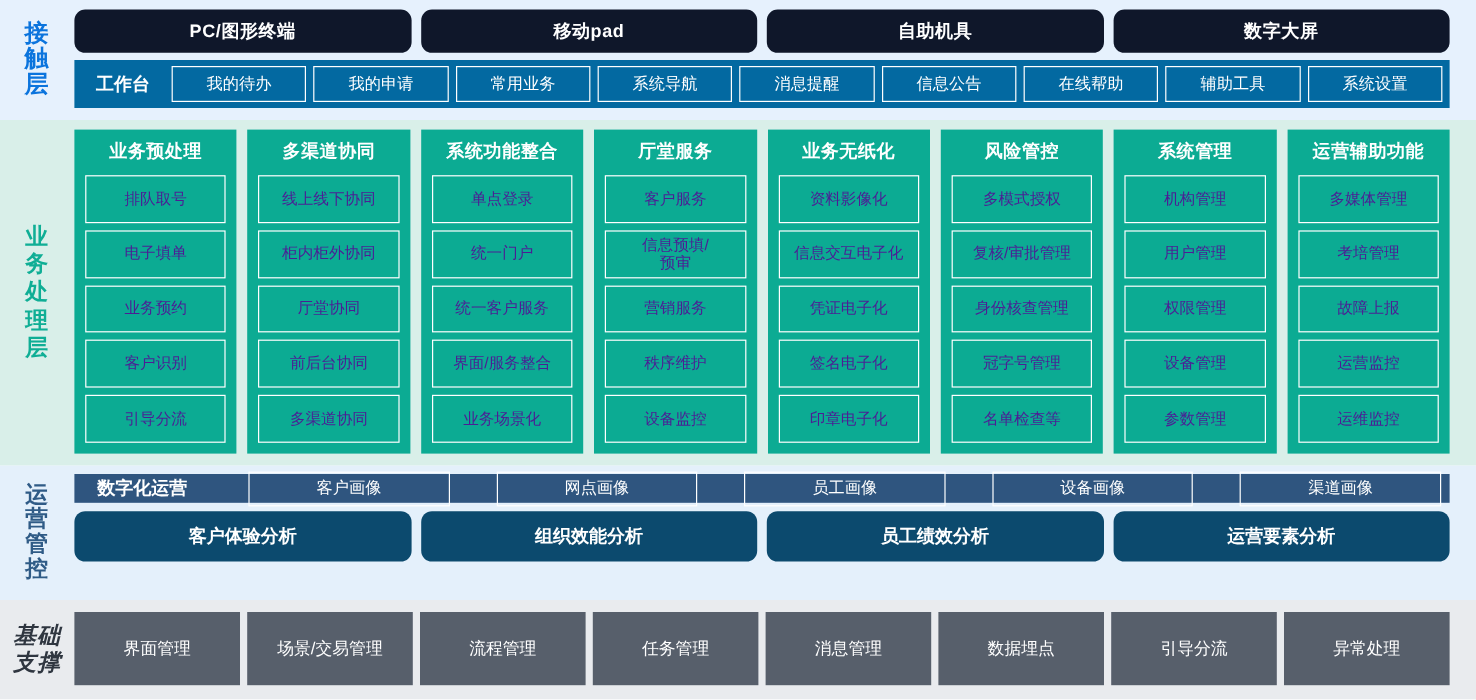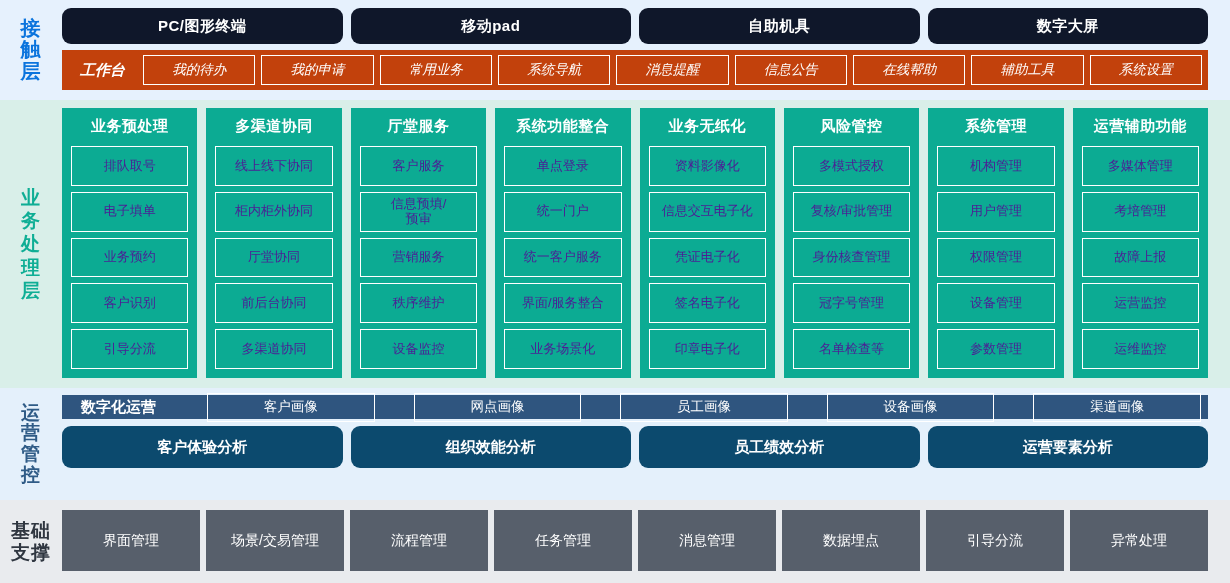--- a/index.html
+++ b/index.html
@@ -25,22 +25,22 @@
   #layer-contact{height:100px;background:#e6f1fd;}
   #layer-contact .band-label{color:#0b74dd;font-size:20px;}
   #layer-contact .band-body{padding:8px 22px 10px 0;gap:6px;}
   .channel-row{display:flex;gap:8px;height:38px;}
   .channel-pill{
     flex:1 1 0;background:#0f172a;border-radius:9px;
     display:flex;align-items:center;justify-content:center;
     color:#fff;font-size:15px;font-weight:bold;letter-spacing:.5px;text-align:center;
   }
   .workbench-bar{
-    height:42px;background:#c2410c;display:flex;align-items:center;
-    padding:0 6px;gap:6px;font-style:italic;
+    height:42px;background:#0369a1;display:flex;align-items:center;
+    padding:0 6px;gap:6px;
   }
   .workbench-title{
     color:#fff;font-size:15px;font-weight:bold;
     padding:0 12px;white-space:nowrap;
   }
   .wb-item{
     flex:1 1 0;height:28px;border:1px solid #ffffff;
     display:flex;align-items:center;justify-content:center;
     color:#fff;font-size:13.5px;white-space:nowrap;
   }
@@ -81,21 +81,21 @@
   }
   .ops-row2{display:flex;gap:8px;height:42px;}
   .ops-pill{
     flex:1 1 0;background:#0c4a6e;border-radius:9px;
     display:flex;align-items:center;justify-content:center;
     color:#fff;font-size:15px;font-weight:bold;
   }
 
   
   #layer-base{height:83px;background:#e9ebee;}
-  #layer-base .band-label{color:#2f3640;font-size:19px;line-height:1.12;}
+  #layer-base .band-label{color:#2f3640;font-size:19px;line-height:1.12;font-style:italic;}
   #layer-base .band-body{padding:10px 22px 12px 0;}
   .base-row{display:flex;gap:6px;height:100%;}
   .base-box{
     flex:1 1 0;background:#575f6b;
     display:flex;align-items:center;justify-content:center;
     color:#fff;font-size:14px;white-space:nowrap;
   }
 </style>
 </head>
 <body>
@@ -153,36 +153,36 @@
         <div class="biz-col">
           <div class="biz-col-title">多渠道协同</div>
           <div class="biz-item">线上线下协同</div>
           <div class="biz-item">柜内柜外协同</div>
           <div class="biz-item">厅堂协同</div>
           <div class="biz-item">前后台协同</div>
           <div class="biz-item">多渠道协同</div>
         </div>
 
         <div class="biz-col">
+          <div class="biz-col-title">系统功能整合</div>
+          <div class="biz-item">单点登录</div>
+          <div class="biz-item">统一门户</div>
+          <div class="biz-item">统一客户服务</div>
+          <div class="biz-item">界面/服务整合</div>
+          <div class="biz-item">业务场景化</div>
+        </div>
+
+        <div class="biz-col">
           <div class="biz-col-title">厅堂服务</div>
           <div class="biz-item">客户服务</div>
           <div class="biz-item">信息预填/
 预审</div>
           <div class="biz-item">营销服务</div>
           <div class="biz-item">秩序维护</div>
           <div class="biz-item">设备监控</div>
-        </div>
-
-        <div class="biz-col">
-          <div class="biz-col-title">系统功能整合</div>
-          <div class="biz-item">单点登录</div>
-          <div class="biz-item">统一门户</div>
-          <div class="biz-item">统一客户服务</div>
-          <div class="biz-item">界面/服务整合</div>
-          <div class="biz-item">业务场景化</div>
         </div>
 
         <div class="biz-col">
           <div class="biz-col-title">业务无纸化</div>
           <div class="biz-item">资料影像化</div>
           <div class="biz-item">信息交互电子化</div>
           <div class="biz-item">凭证电子化</div>
           <div class="biz-item">签名电子化</div>
           <div class="biz-item">印章电子化</div>
         </div>

